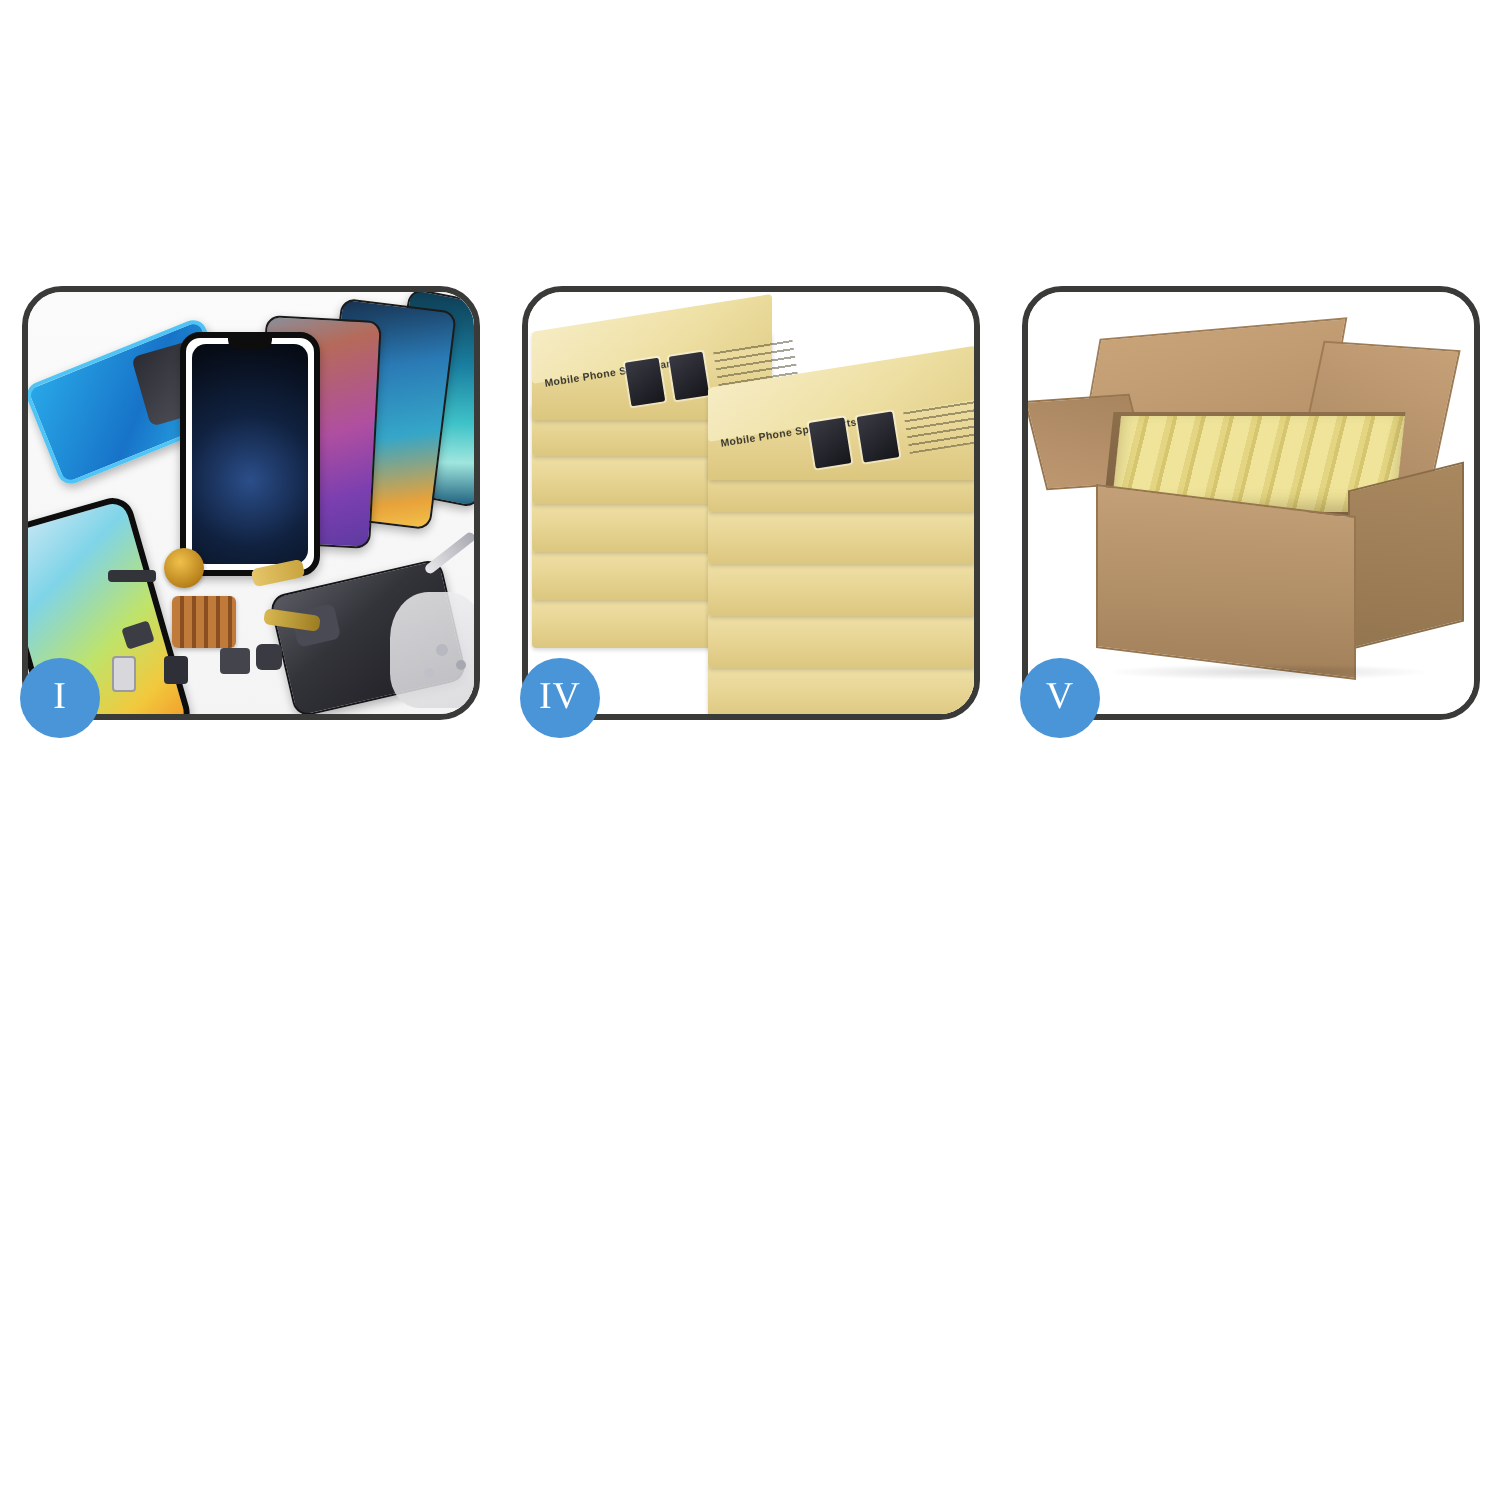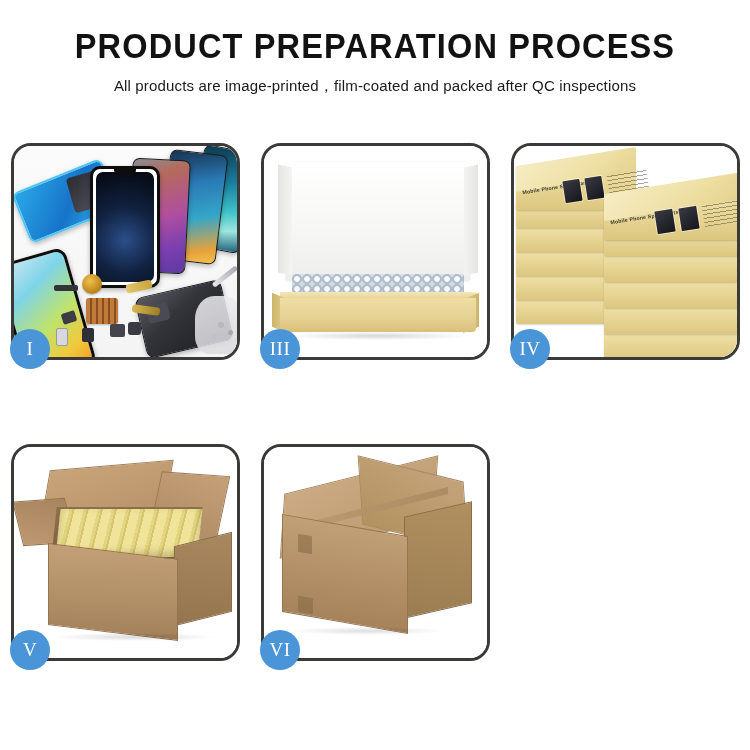--- a/index.html
+++ b/index.html
@@ -337,24 +337,20 @@
   .c6-tab2{position:absolute;left:34px;top:150px;width:15px;height:16px;
     background:rgba(120,94,60,.40);transform:skewY(10deg);border-radius:1px;}
   .c6-shadow{position:absolute;left:28px;top:180px;width:150px;height:8px;
     background:radial-gradient(ellipse at center,rgba(0,0,0,.13),rgba(0,0,0,0) 72%);}
 </style>
 </head>
 <body>
 
 <div class="page">
 
-  <div class="header">
-    <div class="title">PRODUCT PREPARATION PROCESS</div>
-    <div class="subtitle">All products are image-printed，film-coated and packed after QC inspections</div>
-  </div>
 
   <div class="grid">
 
     <div class="panel">
       <div class="panel-inner p1">
         <div class="ph ph-a"></div>
         <div class="ph ph-e"></div>
         <div class="ph ph-d"></div>
         <div class="ph ph-c"></div>
         <div class="ph ph-b">
@@ -375,32 +371,20 @@
         <div class="part pt-conn"></div>
         <div class="part pt-tool"></div>
         <div class="part pt-screw1"></div>
         <div class="part pt-screw2"></div>
         <div class="part pt-screw3"></div>
       </div>
       <div class="badge">I</div>
     </div>
 
 
-    <div class="panel">
-      <div class="panel-inner p3">
-        <div class="b3-lid"></div>
-        <div class="b3-bubbles"></div>
-        <div class="b3-rim"></div>
-        <div class="b3-lflap"></div>
-        <div class="b3-rflap"></div>
-        <div class="b3-front"></div>
-        <div class="b3-shadow"></div>
-      </div>
-      <div class="badge">III</div>
-    </div>
 
     <div class="panel">
       <div class="panel-inner p4">
         <div class="stack">
           <div class="sbox s-bl s-bl5"></div>
           <div class="sbox s-bl s-bl4"></div>
           <div class="sbox s-bl s-bl3"></div>
           <div class="sbox s-bl s-bl2"></div>
           <div class="sbox s-bl s-bl1"></div>
           <div class="sbox s-top-bl">
@@ -434,28 +418,15 @@
         <div class="c5-lflap"></div>
         <div class="c5-inner"></div>
         <div class="c5-goods"></div>
         <div class="c5-side"></div>
         <div class="c5-front"></div>
         <div class="c5-shadow"></div>
       </div>
       <div class="badge">V</div>
     </div>
 
-    <div class="panel">
-      <div class="panel-inner p6">
-        <div class="c6-top"></div>
-        <div class="c6-top2"></div>
-        <div class="c6-seam"></div>
-        <div class="c6-side"></div>
-        <div class="c6-front"></div>
-        <div class="c6-tab1"></div>
-        <div class="c6-tab2"></div>
-        <div class="c6-shadow"></div>
-      </div>
-      <div class="badge">VI</div>
-    </div>
 
   </div>
 </div>
 
 </body></html>

